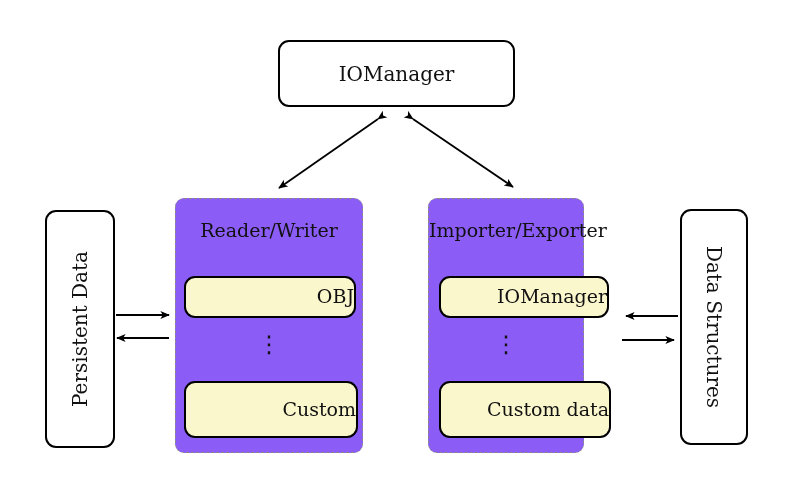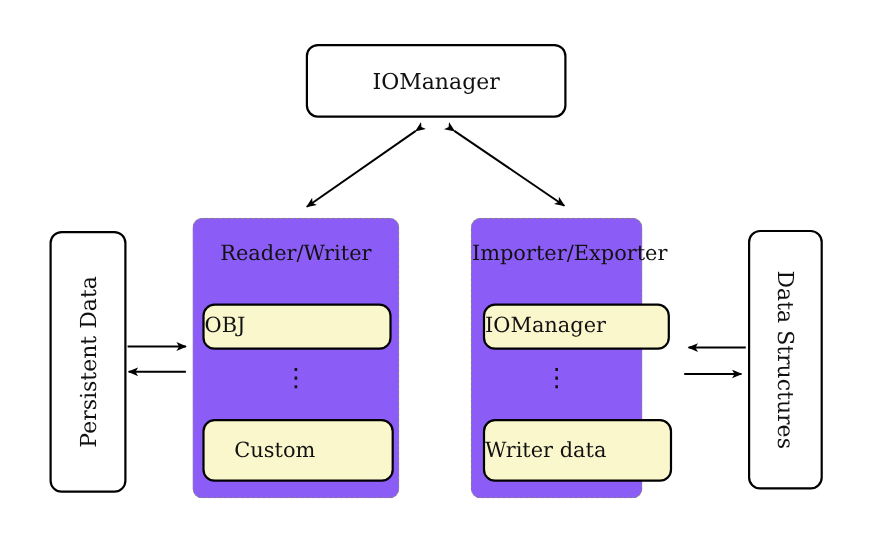--- a/index.html
+++ b/index.html
@@ -50,21 +50,21 @@
     font-size: 19px;
   }
   .node {
     position: absolute;
     background: #FBF7CD;
     border: 2.5px solid #000000;
     border-radius: 11px;
     box-sizing: border-box;
     display: flex;
     flex-direction: column;
-    align-items: flex-start;
+    align-items: flex-end;
     justify-content: center;
     font-size: 19px;
     line-height: 1.32;
     text-align: center;
   }
   .node-rw-top    { left: 8px;  top: 77px;  width: 172px; height: 42px; }
   .node-rw-bottom { left: 8px;  top: 182px; width: 174px; height: 57px; padding-left: 27px; }
   .node-ie-top    { left: 10px; top: 77px;  width: 170px; height: 42px; }
   .node-ie-bottom { left: 10px; top: 182px; width: 172px; height: 57px; }
   .dots {
@@ -118,17 +118,17 @@
     </div>
   </div>
 
   <div class="group group-ie">
     <div class="group-title">Importer/Exporter</div>
     <div class="node node-ie-top">
       <span>IOManager</span>
     </div>
     <div class="dots">⋮</div>
     <div class="node node-ie-bottom">
-      <span>Writer data</span>
+      <span>Custom data</span>
     </div>
   </div>
 
 </div>
 
 </body></html>

